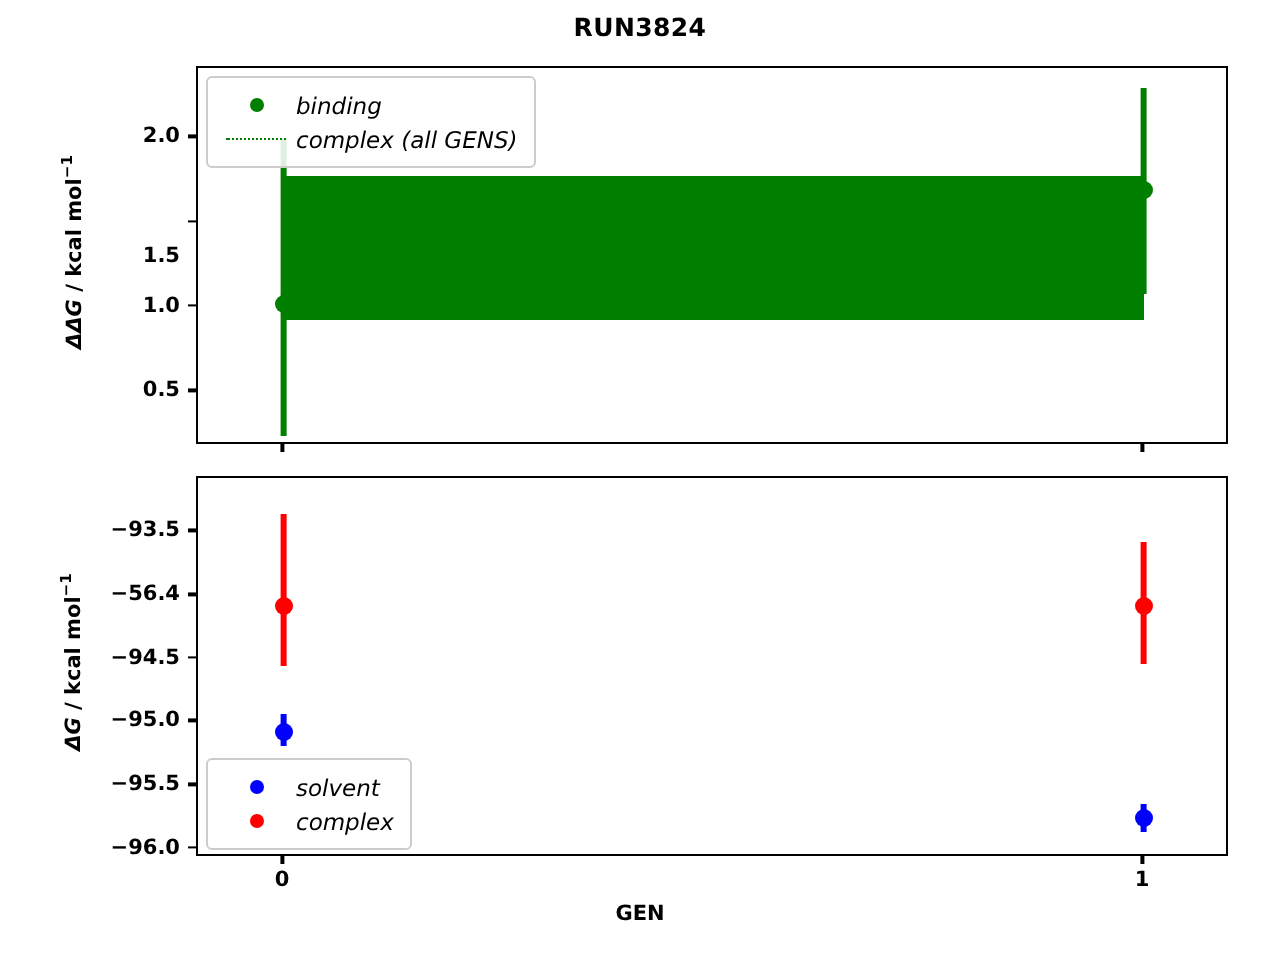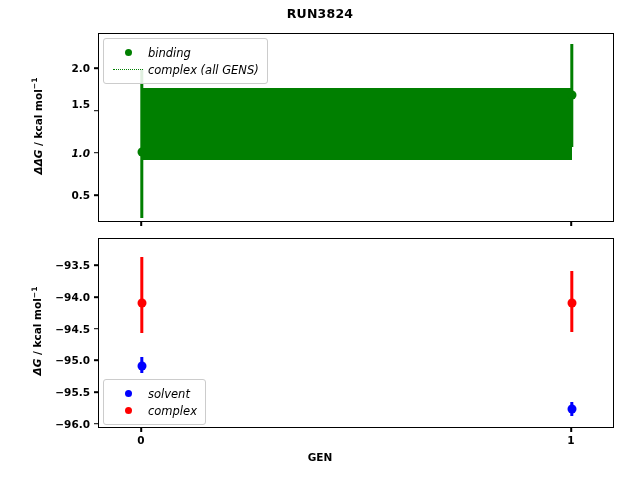--- a/index.html
+++ b/index.html
@@ -179,23 +179,23 @@
   <div class="fig-title">RUN3824</div>
 
   <div id="ylabel-top-wrap">
     <div class="ylabel" id="ylabel-top" style="left: -57.5px; width: 189px; top: 119.5px;">
       <i>ΔΔG</i><span> / kcal mol</span><sup>−1</sup>
     </div>
   </div>
   <div id="yticks-top" style="position: absolute; left: 0px; top: 0px; width: 98px; height: 480px;">
       <div class="ytick-label" style="top: 195px;">0.5</div>
       <div class="ytick-mark" style="top: 195px;"></div>
-      <div class="ytick-label" style="top: 152.812px; font-style: italic;">1.0</div>
+      <div class="ytick-label" style="top: 152.812px;">1.0</div>
       <div class="ytick-mark" style="top: 152.812px;"></div>
-      <div class="ytick-label" style="top: 104px;">1.5</div>
+      <div class="ytick-label" style="top: 128px;">1.5</div>
       <div class="ytick-mark" style="top: 110.625px;"></div>
       <div class="ytick-label" style="top: 68.4375px;">2.0</div>
       <div class="ytick-mark" style="top: 68.4375px;"></div>
     </div>
 
   <div class="axes" id="axes-top">
     <div id="top-plot-content" style="position: absolute; left: 0px; top: 0px; width: 516px; height: 189px;">
         <div class="band" style="left: 43px; top: 54px; width: 430px; height: 71.7188px; background: rgb(0, 127, 0);"></div>
         <div class="errbar" style="left: 43px; top: 35.4375px; width: 3.4px; height: 148.5px; background: rgb(0, 127, 0);"></div>
         <div class="marker-dot" style="left: 43px; top: 118.125px; width: 9px; height: 9px; background: rgb(0, 127, 0);"></div>
@@ -220,21 +220,21 @@
     </div>
 
   <div id="ylabel-bottom-wrap">
     <div class="ylabel" id="ylabel-bottom" style="width: 190px; top: 325px; left: -58px;">
       <i>ΔG</i><span> / kcal mol</span><sup>−1</sup>
     </div>
   </div>
   <div id="yticks-bottom" style="position: absolute; left: 0px; top: 16px; width: 98px; height: 480px;">
       <div class="ytick-label" style="top: 249.4px;">−93.5</div>
       <div class="ytick-mark" style="top: 249.4px;"></div>
-      <div class="ytick-label" style="top: 281.067px;">−94.0</div>
+      <div class="ytick-label" style="top: 281.067px;">−56.4</div>
       <div class="ytick-mark" style="top: 281.067px;"></div>
       <div class="ytick-label" style="top: 312.733px;">−94.5</div>
       <div class="ytick-mark" style="top: 312.733px;"></div>
       <div class="ytick-label" style="top: 344.4px;">−95.0</div>
       <div class="ytick-mark" style="top: 344.4px;"></div>
       <div class="ytick-label" style="top: 376.067px;">−95.5</div>
       <div class="ytick-mark" style="top: 376.067px;"></div>
       <div class="ytick-label" style="top: 407.733px;">−96.0</div>
       <div class="ytick-mark" style="top: 407.733px;"></div>
     </div>

